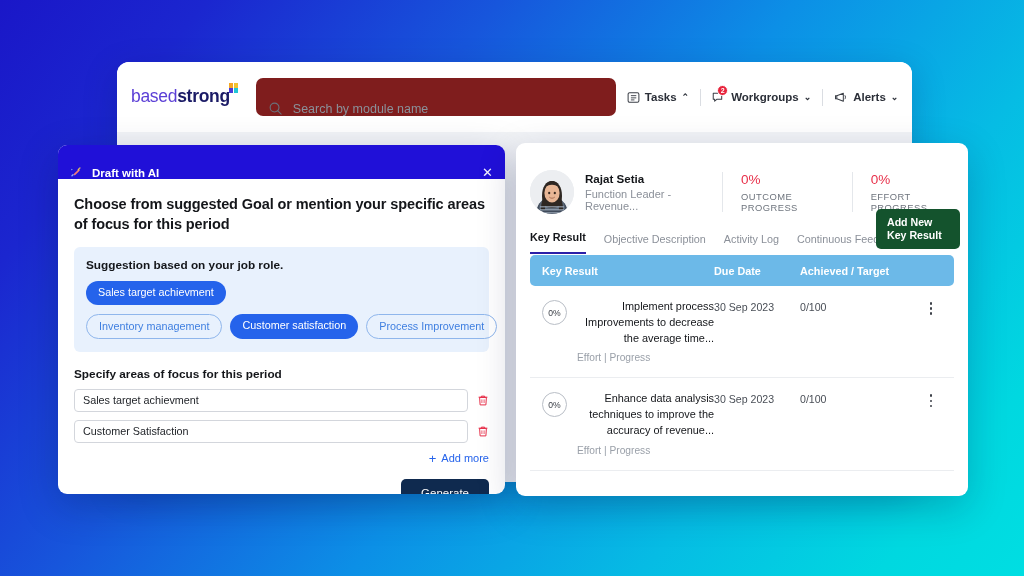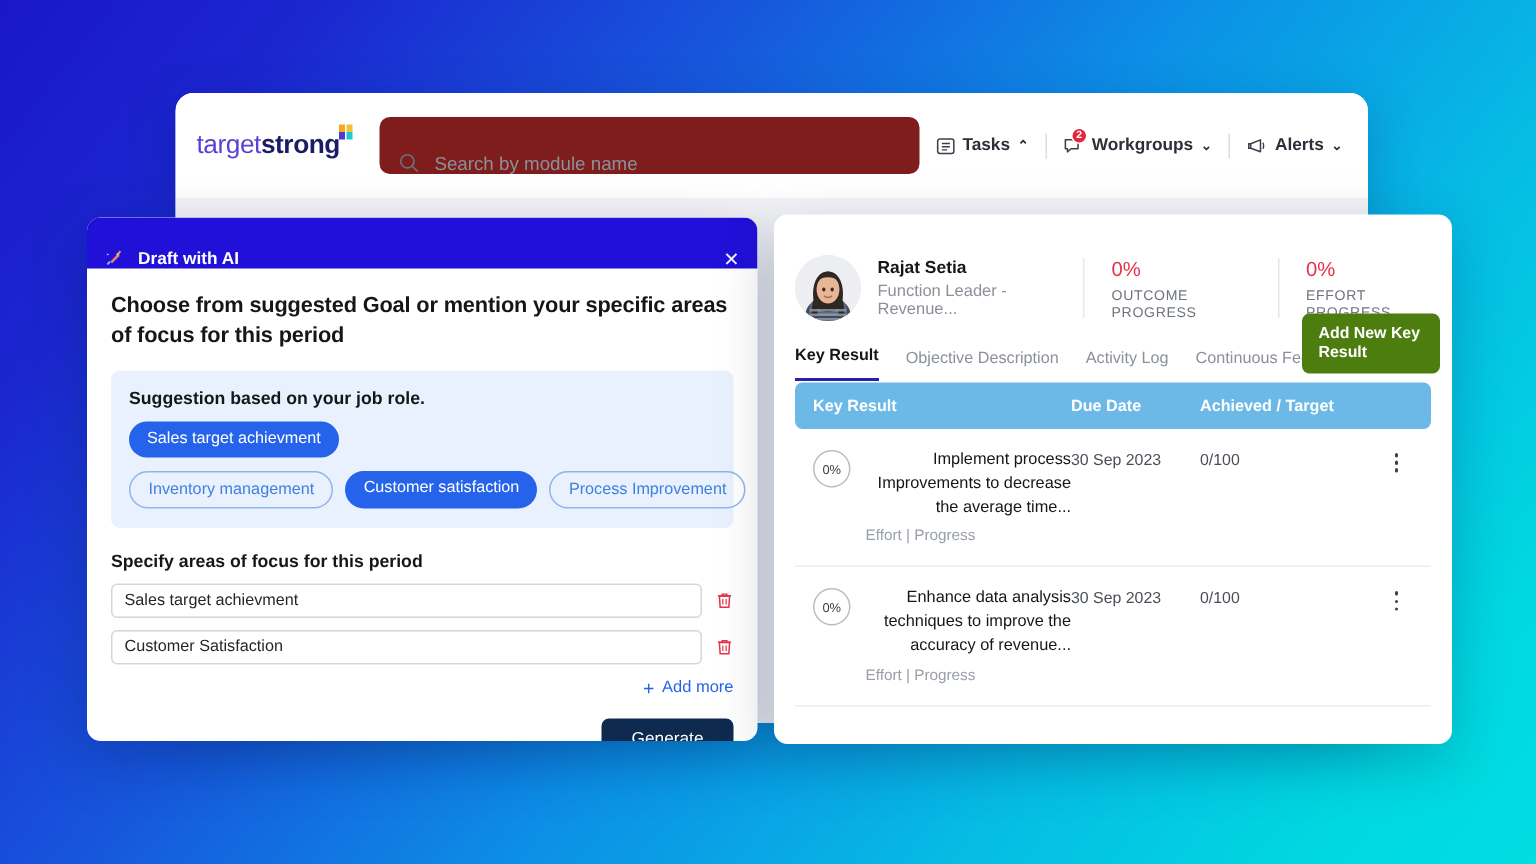--- a/index.html
+++ b/index.html
@@ -164,23 +164,23 @@
   .owner-role { font-size:11px; color:#8b9099; margin-top:3px; }
   .v-div { width:1px; height:40px; background:#e4e7eb; margin:0 18px; }
   .stat-val { font-size:13.5px; color:#e8304a; font-weight:400; }
   .stat-label { font-size:9.4px; letter-spacing:.45px; color:#6e747d; margin-top:4px; }
 
   .tabs { display:flex; align-items:flex-end; gap:18px; margin-top:17px; position:relative; }
   .tab { font-size:10.8px; color:#8b9099; padding-bottom:9px; white-space:nowrap; }
   .tab.active { color:#14161a; font-weight:700; border-bottom:2.5px solid #2b1fa8; }
   .btn-addkr {
     position:absolute; right:-6px; top:-22px;
-    background:#4d7c0f; color:#fff;
+    background:#14532d; color:#fff;
     font-size:10.6px; font-weight:700; line-height:1.25;
-    border-radius:5px; padding:7px 11px; width:92px;
+    border-radius:5px; padding:7px 11px; width:84px;
   }
 
   .table-head {
     background:#6cb9e8; color:#fff;
     border-radius:5px;
     display:flex; align-items:center;
     height:31px; padding:0 12px;
     font-size:10.8px; font-weight:700;
     margin-top:1px;
   }
@@ -215,21 +215,21 @@
 </head>
 <body>
 
 <div class="app-window">
   <div class="app-body-bg"></div>
 
   <div class="app-topbar">
 
     <div class="logo">
       <div class="logo-text">
-        <span class="logo-people">target</span><span class="logo-strong">strong</span>
+        <span class="logo-people">based</span><span class="logo-strong">strong</span>
       </div>
       <span class="logo-mark">
         <i class="lm1"></i>
           <i class="lm2"></i>
           <i class="lm3"></i>
           <i class="lm4"></i>
       </span>
     </div>
 
     <div class="search-box">

